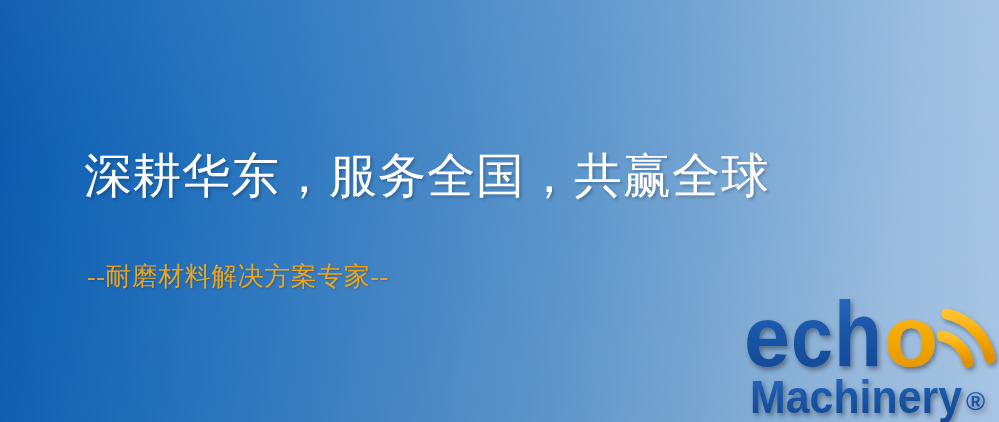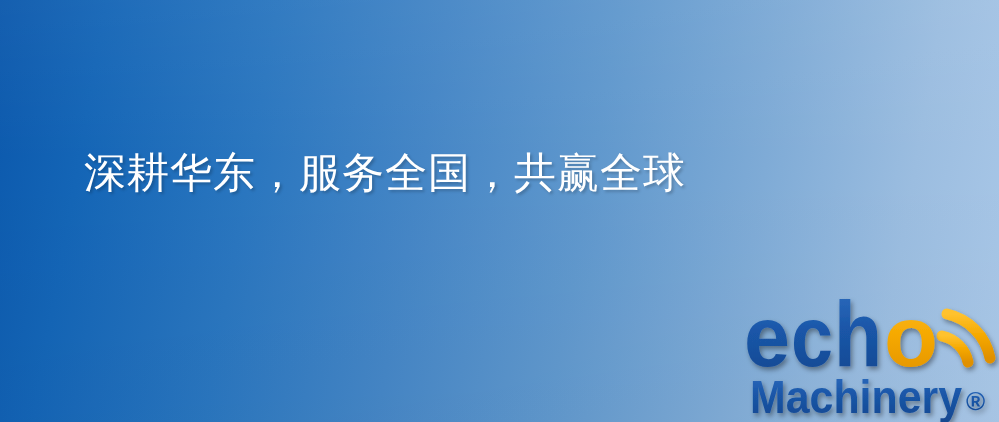--- a/index.html
+++ b/index.html
@@ -37,21 +37,21 @@
         rgba(0,0,0,0.02) 100%);
     pointer-events: none;
   }
 
   
   .headline {
     position: absolute;
     left: 84px;
     top: 152px;
     font-family: "Liberation Serif", "DejaVu Serif", serif;
-    font-size: 42px;
+    font-size: 48px;
     line-height: 1.0;
     color: #ffffff;
     letter-spacing: 1px;
     white-space: nowrap;
     text-shadow: 2px 2px 3px rgba(0,0,0,0.22);
   }
 
   
   .subtitle {
     position: absolute;
@@ -86,20 +86,21 @@
   }
 </style>
 </head>
 <body>
 
 <div class="banner">
   <div class="sheen"></div>
 
   <div class="headline">深耕华东，服务全国，共赢全球</div>
 
+  <div class="subtitle">--耐磨材料解决方案专家--</div>
 
   <div class="logo">
     <svg viewBox="0 0 255 130" xmlns="http://www.w3.org/2000/svg" aria-hidden="true">
       <defs>
         <filter id="logoShadow" x="-30%" y="-30%" width="170%" height="170%">
           <feDropShadow dx="2" dy="3" stdDeviation="2.4" flood-color="#000000" flood-opacity="0.38"></feDropShadow>
         </filter>
         <linearGradient id="blueFace" x1="0" y1="0" x2="0" y2="1">
           <stop offset="0%" stop-color="#2f6ec0"></stop>
           <stop offset="45%" stop-color="#1a56a8"></stop>

